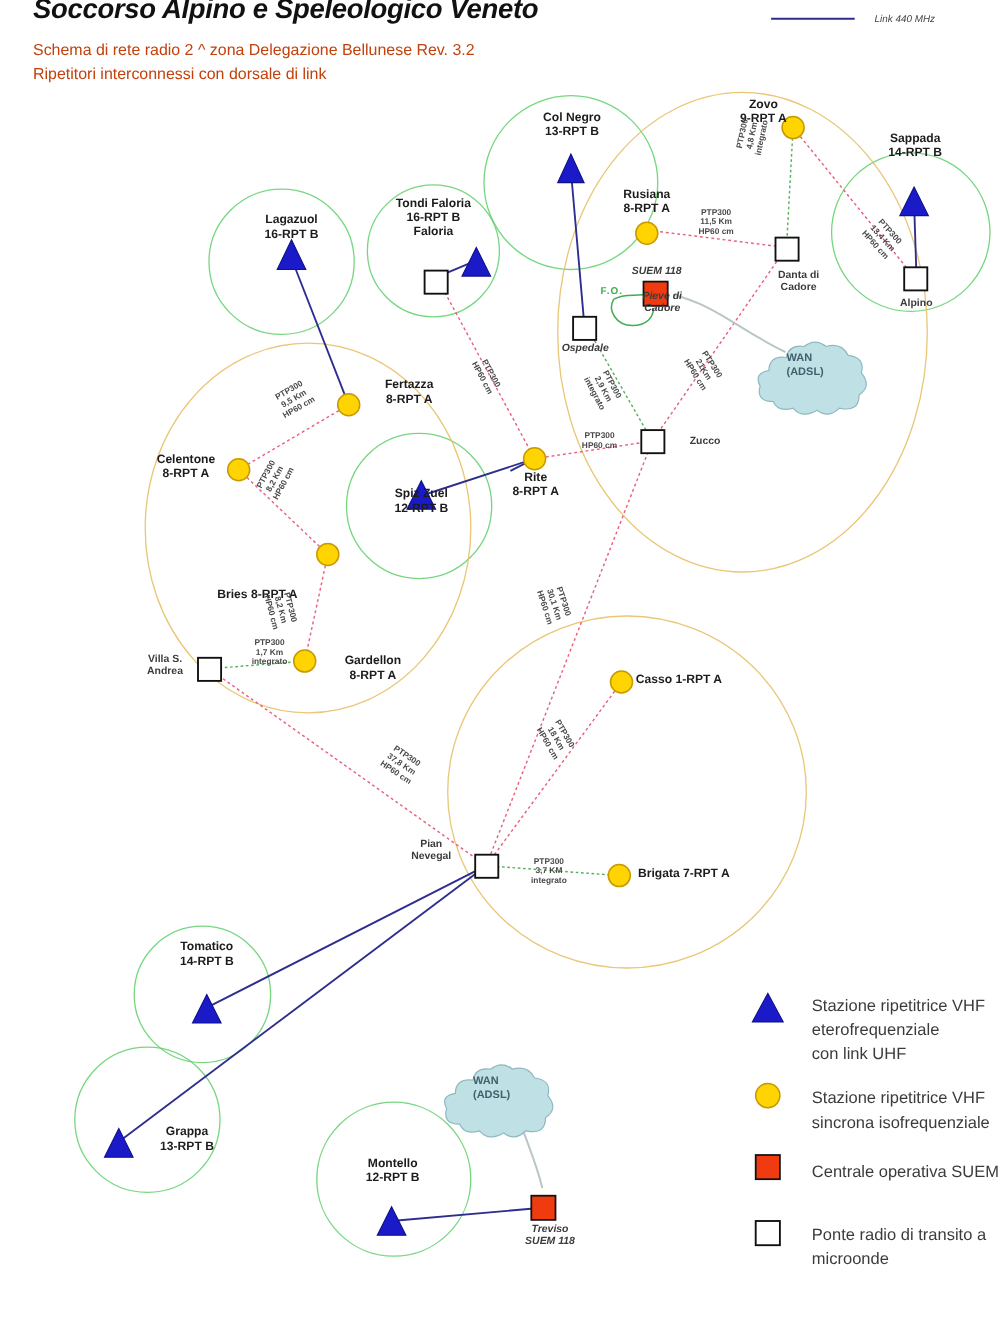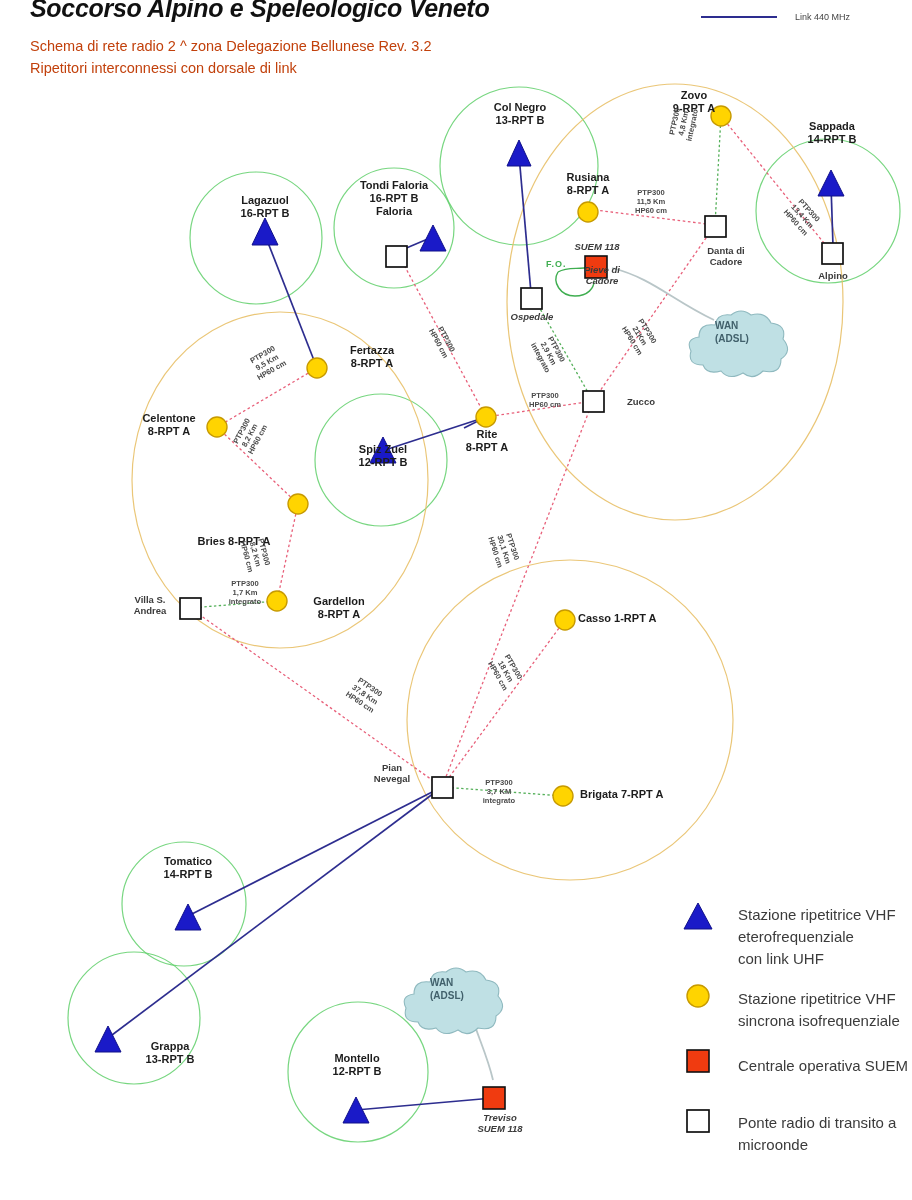--- a/index.html
+++ b/index.html
@@ -13,21 +13,21 @@
 
   .ttl{
     position:absolute;font-style:italic;font-weight:bold;
     font-size:25px;color:#111;letter-spacing:-0.3px;
     white-space:nowrap;
   }
   .sub{
     position:absolute;font-size:14.5px;color:#c2410c;white-space:nowrap;
   }
   .legend-top-txt{
-    position:absolute;font-size:9px;color:#444;white-space:nowrap;
+    position:absolute;font-size:9px;color:#444;white-space:nowrap;font-style:italic;
   }
 
   .nodelbl{
     position:absolute;font-size:11px;font-weight:bold;color:#1c1c1c;
     text-align:center;line-height:1.18;white-space:nowrap;
   }
   .plain{
     position:absolute;font-size:9.5px;color:#3b3b3b;
     text-align:center;line-height:1.2;white-space:nowrap;font-weight:bold;
   }
@@ -211,21 +211,21 @@
   <div class="nodelbl" style="left:281px;top:595px;width:92px;">Gardellon<br>8-RPT A</div>
   <div class="plain" style="left:107px;top:594px;width:62px;">Villa S.<br>Andrea</div>
 
   <div class="nodelbl" style="left:442px;top:428px;width:66px;">Rite<br>8-RPT A</div>
   <div class="plain" style="left:599px;top:396px;width:60px;">Zucco</div>
   <div class="nodelbl" style="left:566px;top:612px;width:130px;text-align:left;">Casso 1-RPT A</div>
   <div class="nodelbl" style="left:568px;top:788px;width:140px;text-align:left;">Brigata 7-RPT A</div>
   <div class="plain" style="left:344px;top:762px;width:72px;">Pian<br>Nevegal</div>
 
   <div class="nodelbl" style="left:126px;top:855px;width:100px;">Tomatico<br>14-RPT B</div>
-  <div class="nodelbl" style="left:112px;top:1023px;width:92px;margin-top:17px;">Grappa<br>13-RPT B</div>
+  <div class="nodelbl" style="left:112px;top:1023px;width:92px;">Grappa<br>13-RPT B</div>
   <div class="nodelbl" style="left:299px;top:1052px;width:92px;">Montello<br>12-RPT B</div>
   <div class="plain ital" style="left:451px;top:1112px;width:74px;">Treviso<br>SUEM 118</div>
 
   <div class="cloudtxt" style="left:703px;top:320px;width:64px;">WAN<br>(ADSL)</div>
   <div class="cloudtxt" style="left:418px;top:977px;width:64px;">WAN<br>(ADSL)</div>
 
   <div class="linklbl" style="left:683px;top:150px;transform:rotate(-78deg);width:60px;margin-left:-30px;">PTP300<br>4,8 Km<br>integrato</div>
   <div class="linklbl" style="left:779px;top:185px;transform:rotate(48deg);width:62px;">PTP300<br>13,4 Km<br>HP60 cm</div>
   <div class="linklbl" style="left:608px;top:189px;width:62px;">PTP300<br>11,5 Km<br>HP60 cm</div>
   <div class="linklbl" style="left:622px;top:303px;transform:rotate(58deg);width:62px;">PTP300<br>21Km<br>HP60 cm</div>

